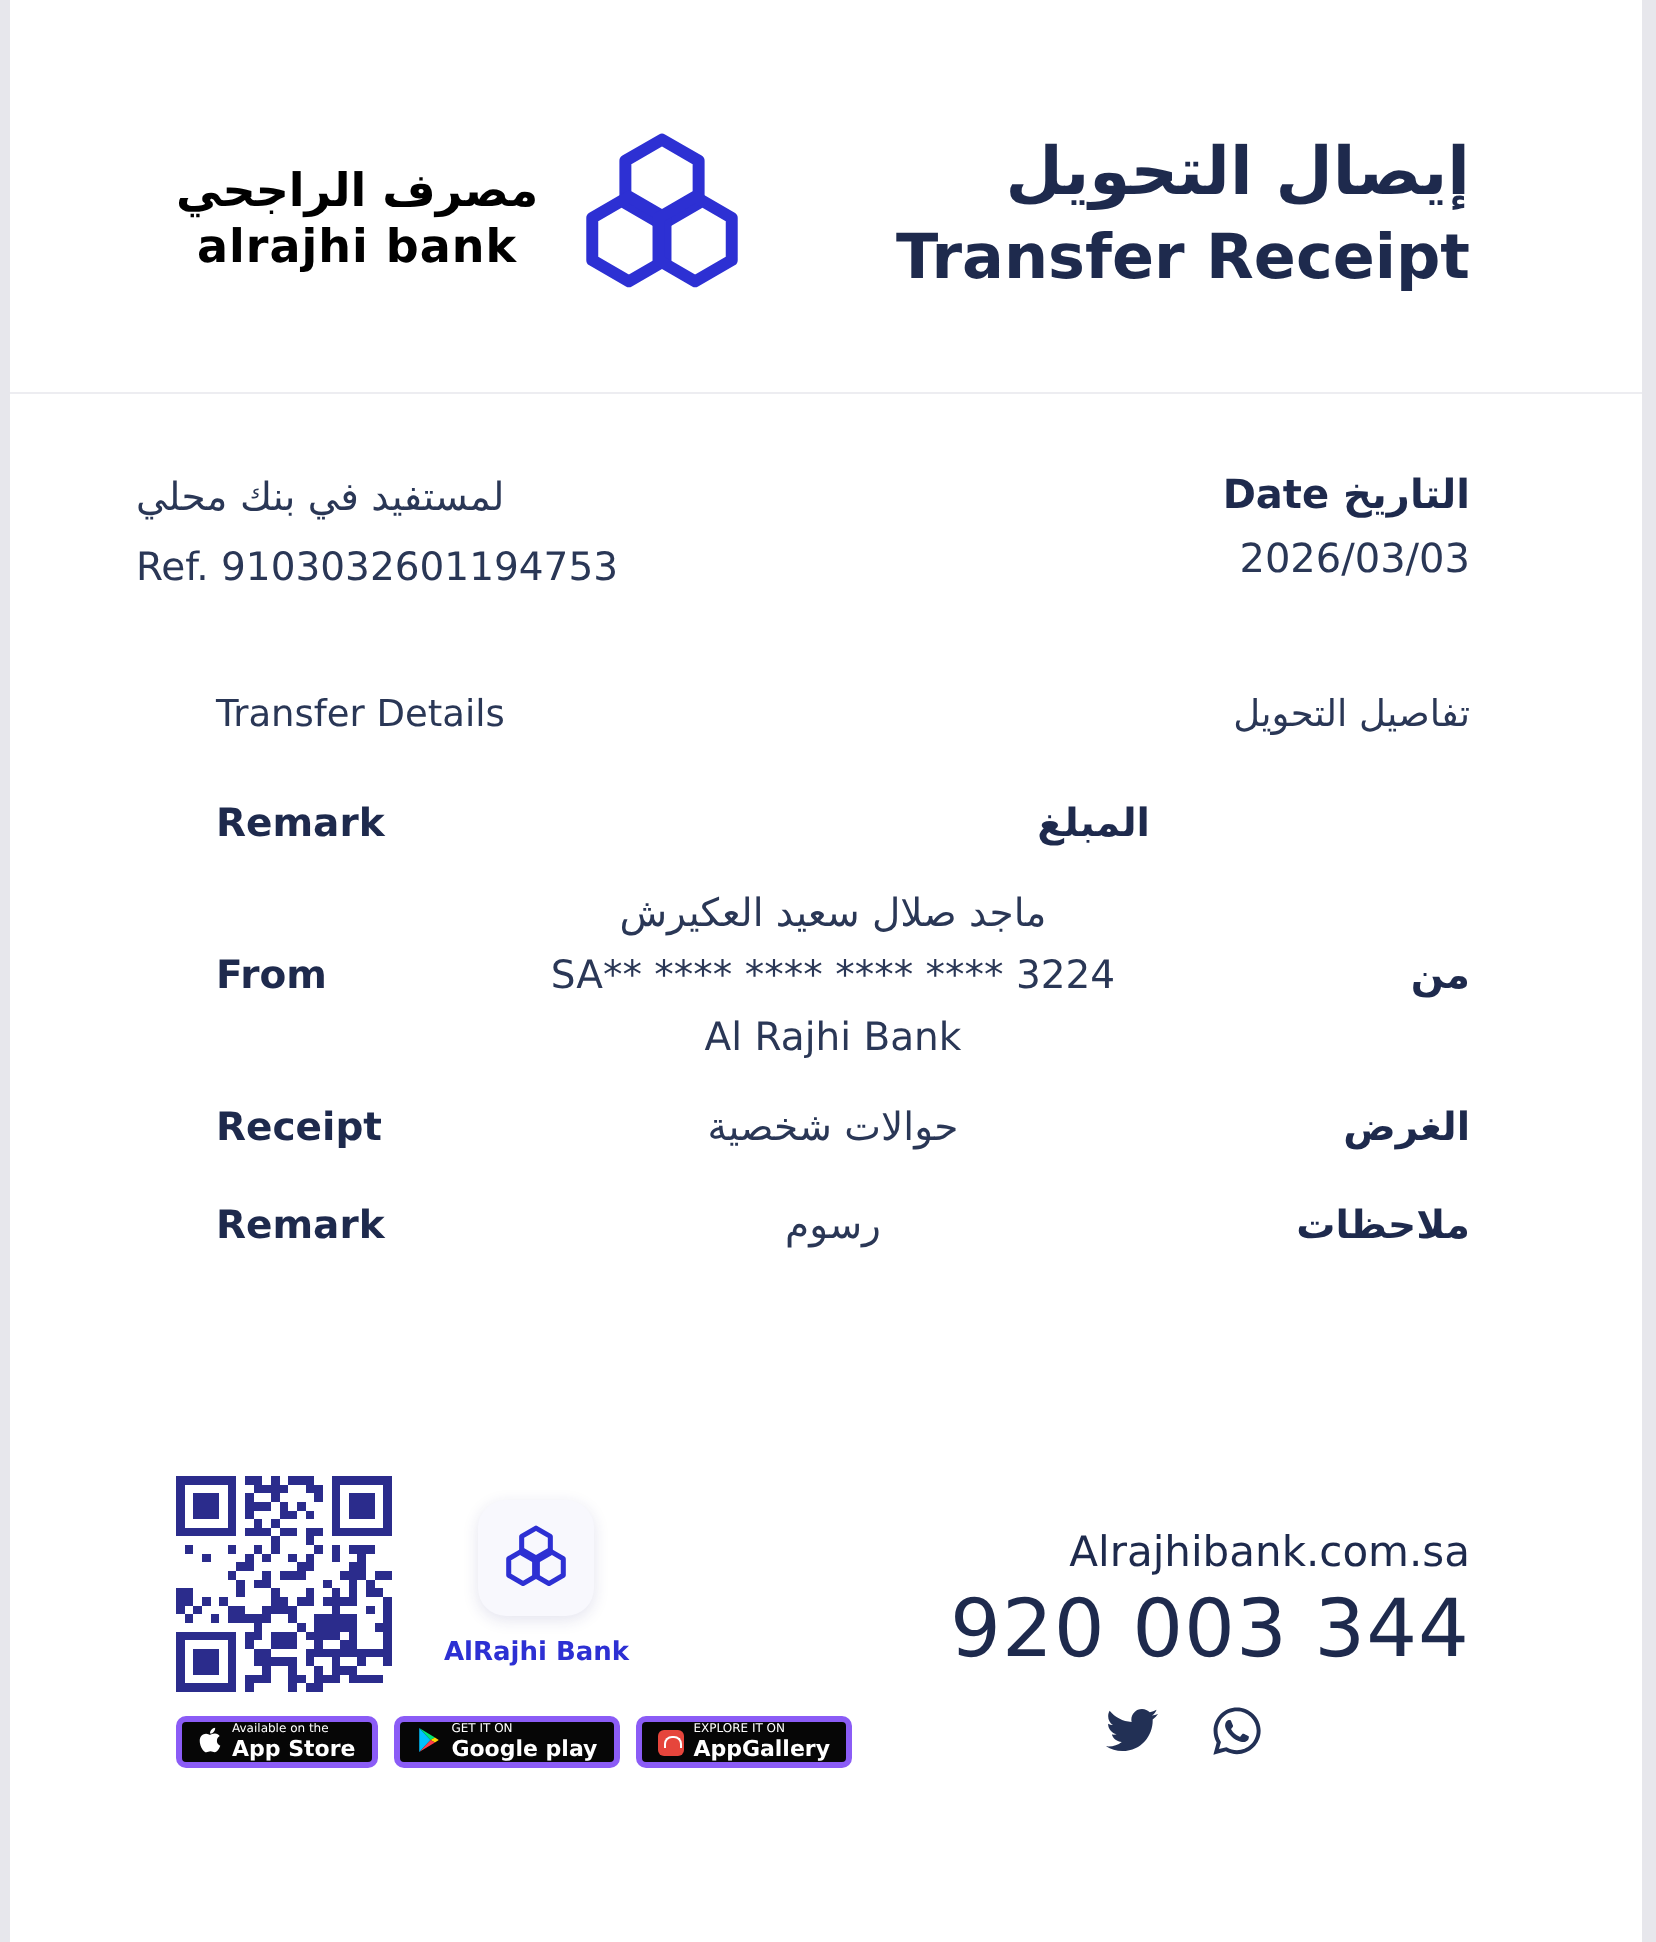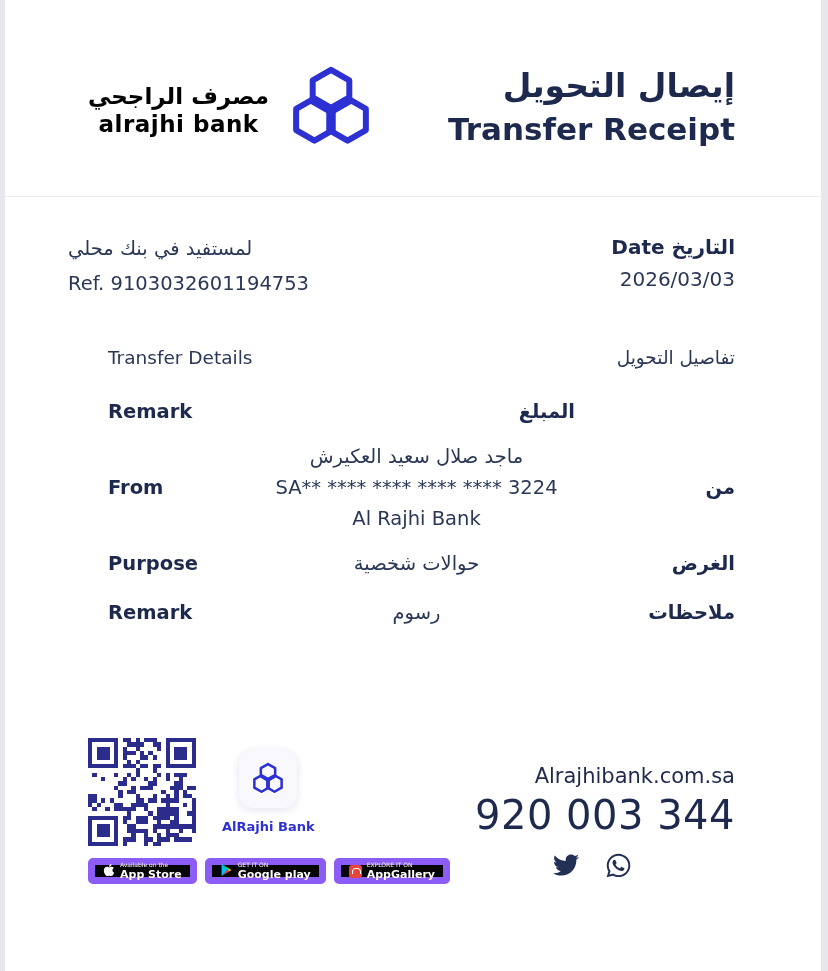--- a/index.html
+++ b/index.html
@@ -39,21 +39,21 @@
 
   
   .footer { display:flex; justify-content:space-between; align-items:flex-start; padding:92px 93px 0 88px; }
   .f-left {}
   .qr-row { display:flex; align-items:flex-start; gap:26px; }
   .qr-box svg { display:block; fill:#2b2c8c; }
   .appicon-col { display:flex; flex-direction:column; align-items:center; margin-top:12px; }
   .appicon { width:58px; height:58px; border-radius:14px; background:#f8f8fd; box-shadow:0 2px 8px rgba(40,40,120,.13); display:flex; align-items:center; justify-content:center; }
   .appicon-label { margin-top:11px; font-size:13px; font-weight:bold; color:#2d30d3; }
   .badges { display:flex; gap:8px; margin-top:12px; }
-  .badge { background:#060606; border:7px solid #8b5cf6; border-radius:5px; height:26px; padding:2px 8px; display:flex; align-items:center; gap:5px; color:#fff; cursor:pointer; }
+  .badge { background:#060606; border:3px solid #8b5cf6; border-radius:5px; height:26px; padding:2px 8px; display:flex; align-items:center; gap:5px; color:#fff; cursor:pointer; }
   .badge-txt { display:flex; flex-direction:column; line-height:1.05; }
   .badge-small { font-size:6px; }
   .badge-big { font-size:11px; font-weight:bold; white-space:nowrap; }
   .ag-icon { width:13px; height:13px; border-radius:3px; background:#e6453c; position:relative; }
   .ag-icon::after { content:""; position:absolute; left:3px; top:3px; width:7px; height:5px; border:1px solid #fff; border-bottom:none; border-radius:4px 4px 0 0; }
 
   .f-right { text-align:right; color:#1e2a4d; padding-top:26px; }
   .site { font-size:21px; }
   .phone { font-size:40px; margin-top:4px; letter-spacing:.5px; }
   .social { display:flex; justify-content:center; gap:24px; margin-top:14px; padding-right:28px; }
@@ -116,21 +116,21 @@
     <div class="dcenter">
       <div dir="rtl">ماجد صلال سعيد العكيرش</div>
       <div dir="ltr">SA** **** **** **** **** 3224</div>
       <div>Al Rajhi Bank</div>
     </div>
     <span class="lbl-ar" dir="rtl">من</span>
   </div>
 
 
   <div class="drow">
-    <span class="lbl-en">Purpose</span>
+    <span class="lbl-en">Receipt</span>
     <div class="dcenter">
         <div dir="rtl">حوالات شخصية</div>
       </div>
     <span class="lbl-ar" dir="rtl">الغرض</span>
   </div>
 
   <div class="drow">
     <span class="lbl-en">Remark</span>
     <div class="dcenter">
         <div dir="rtl">رسوم</div>

